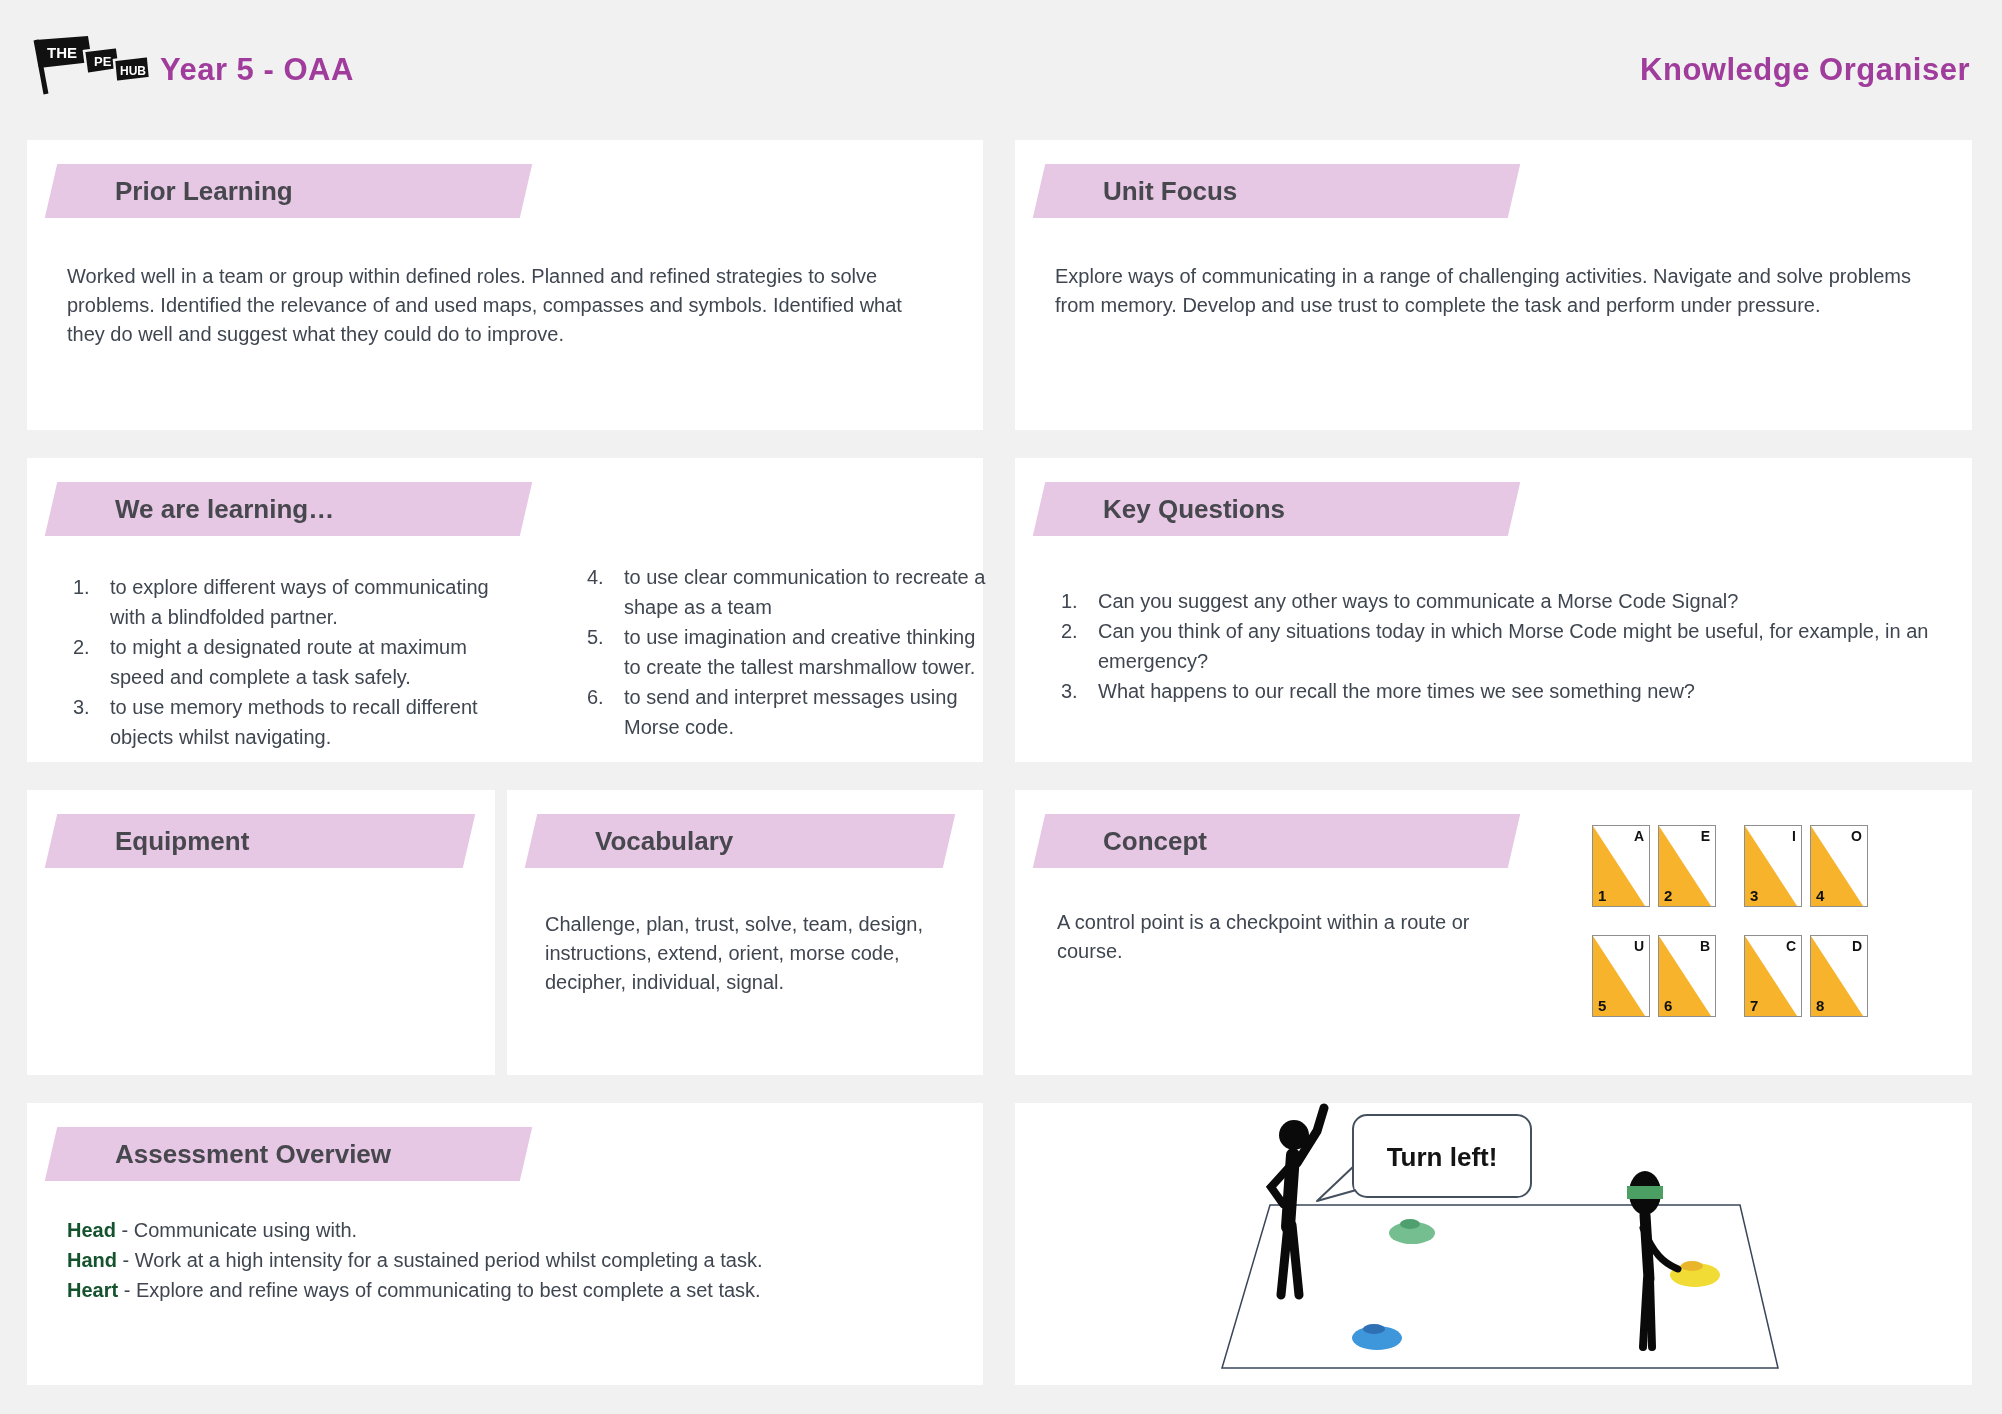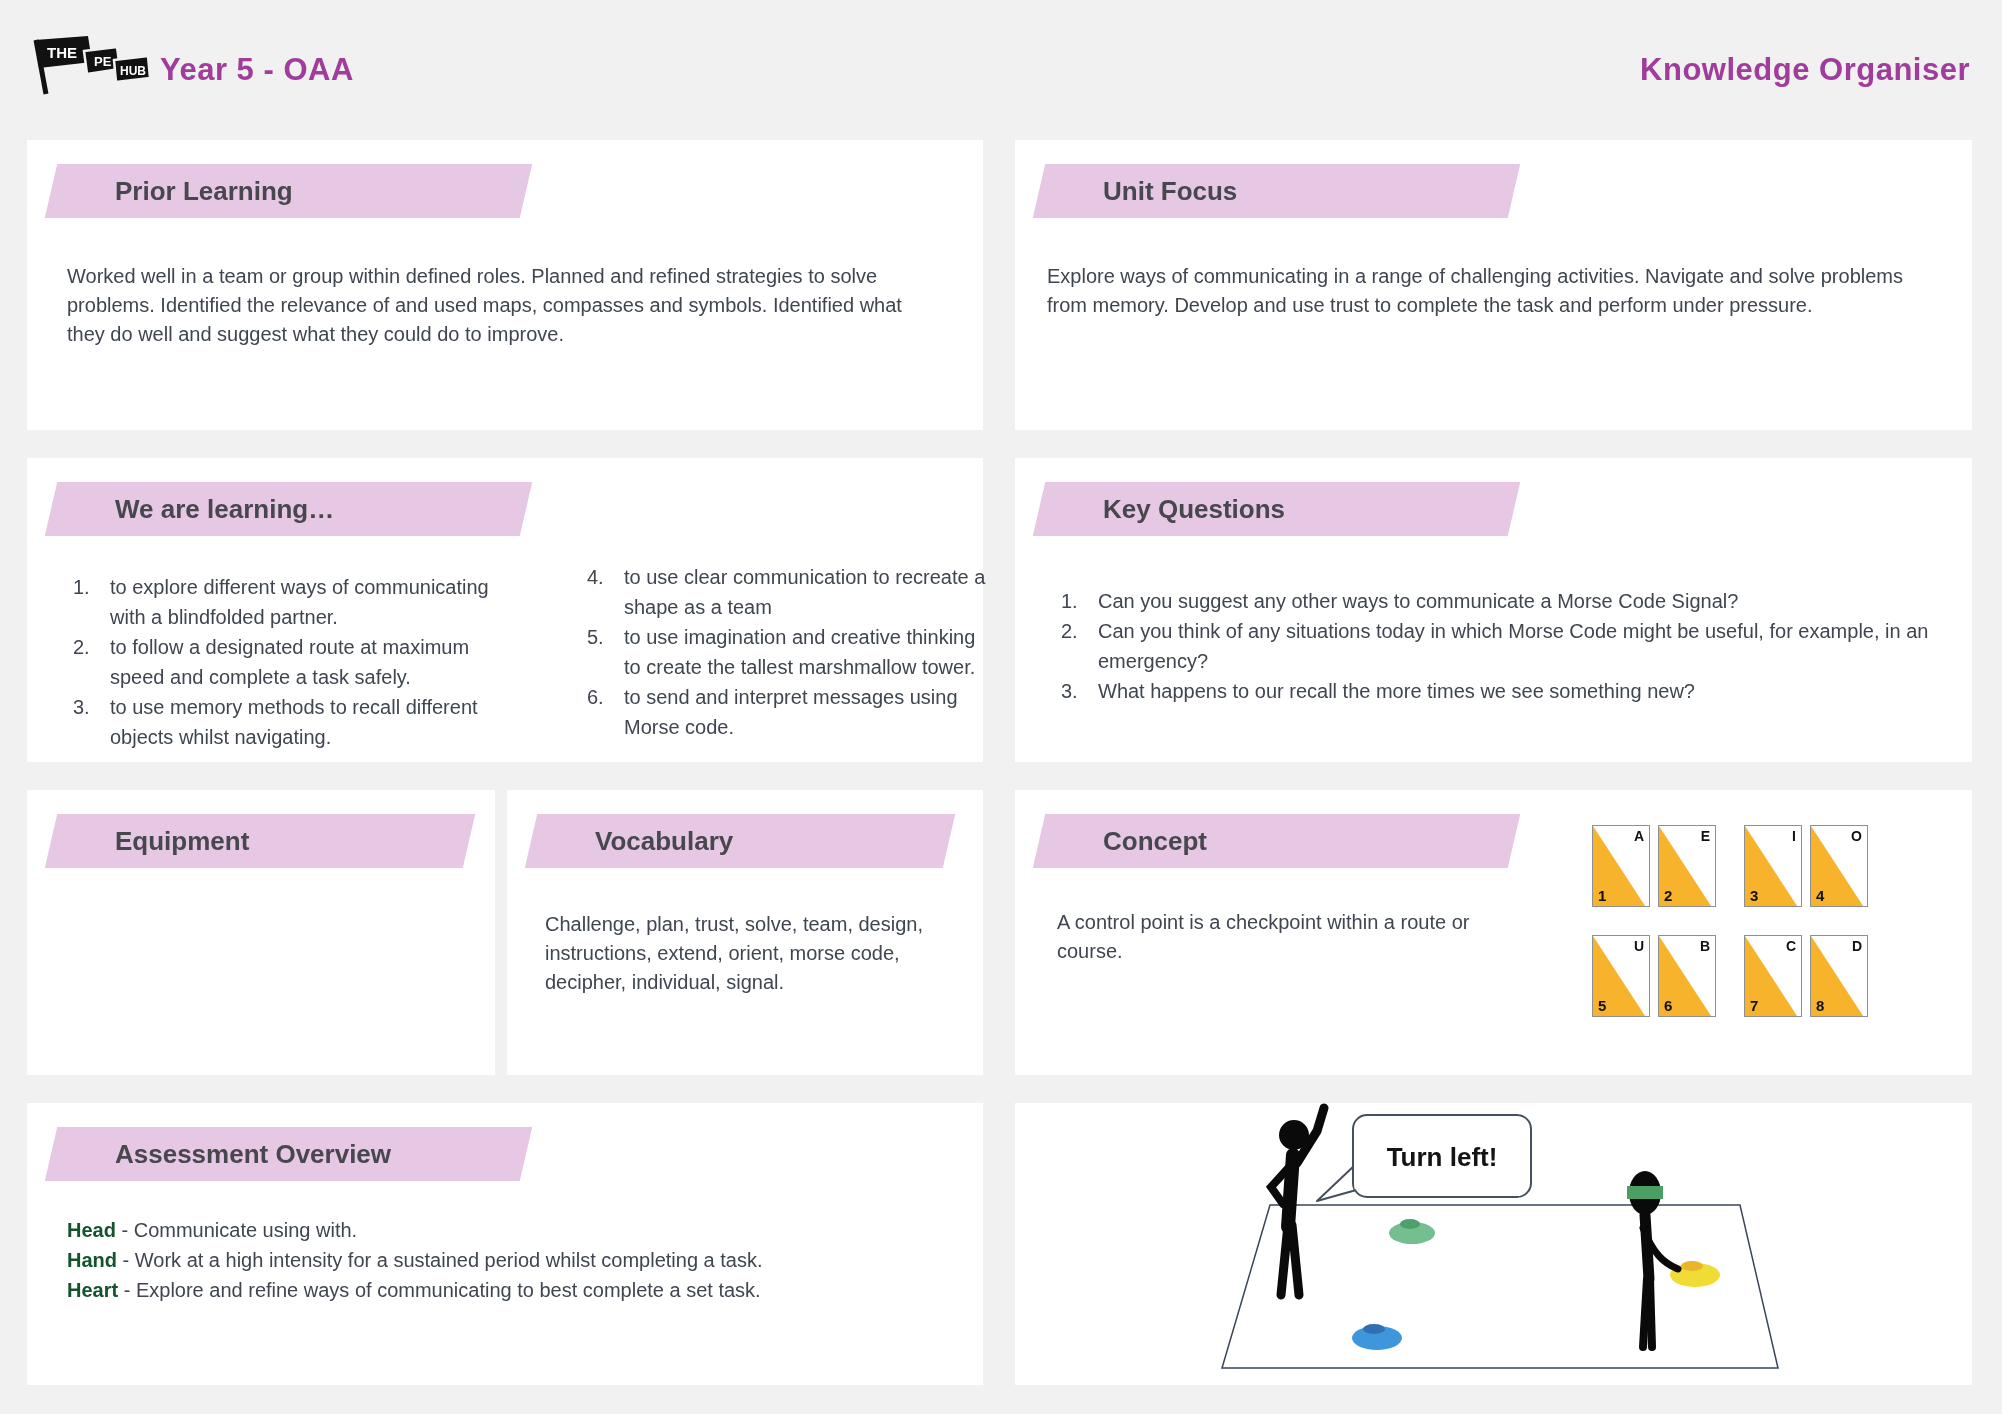--- a/index.html
+++ b/index.html
@@ -39,21 +39,21 @@
   .banner.narrow { width:418px; }
   .banner-label {
     transform:skewX(13deg); display:block; line-height:54px;
     padding-left:64px; font-size:26px; font-weight:bold; color:#47474E;
     white-space:nowrap;
   }
 
   
   .body-text { position:absolute; font-size:20px; line-height:29px; }
   #card-prior .body-text      { left:40px; right:44px; top:122px; }
-  #card-unit  .body-text      { left:32px; right:44px; top:122px; }
+  #card-unit  .body-text      { left:40px; right:44px; top:122px; }
   #card-equipment .body-text  { left:38px; right:30px; top:112px; }
   #card-vocabulary .body-text { left:38px; right:30px; top:120px; }
   #card-concept .body-text    { left:42px; width:420px; top:118px; }
 
   .num-list { position:absolute; font-size:20px; line-height:30px; }
   .num-list .li { display:grid; grid-template-columns:37px 1fr; }
   .num-list .li .n { text-align:left; }
   #wal-col1 { left:46px;  width:452px; top:114px; }
   #wal-col2 { left:560px; width:402px; top:104px; }
   #kq-list  { left:46px;  width:872px; top:128px; }
@@ -120,21 +120,21 @@
     <div class="banner">
       <span class="banner-label">We are learning…</span>
     </div>
     <div class="num-list" id="wal-col1">
       <div class="li">
         <span class="n">1.</span>
         <span>to explore different ways of communicating with a blindfolded partner.</span>
       </div>
       <div class="li">
         <span class="n">2.</span>
-        <span>to follow a designated route at maximum speed and complete a task safely.</span>
+        <span>to might a designated route at maximum speed and complete a task safely.</span>
       </div>
       <div class="li">
         <span class="n">3.</span>
         <span>to use memory methods to recall different objects whilst navigating.</span>
       </div>
     </div>
     <div class="num-list" id="wal-col2">
       <div class="li">
         <span class="n">4.</span>
         <span>to use clear communication to recreate a shape as a team</span>

